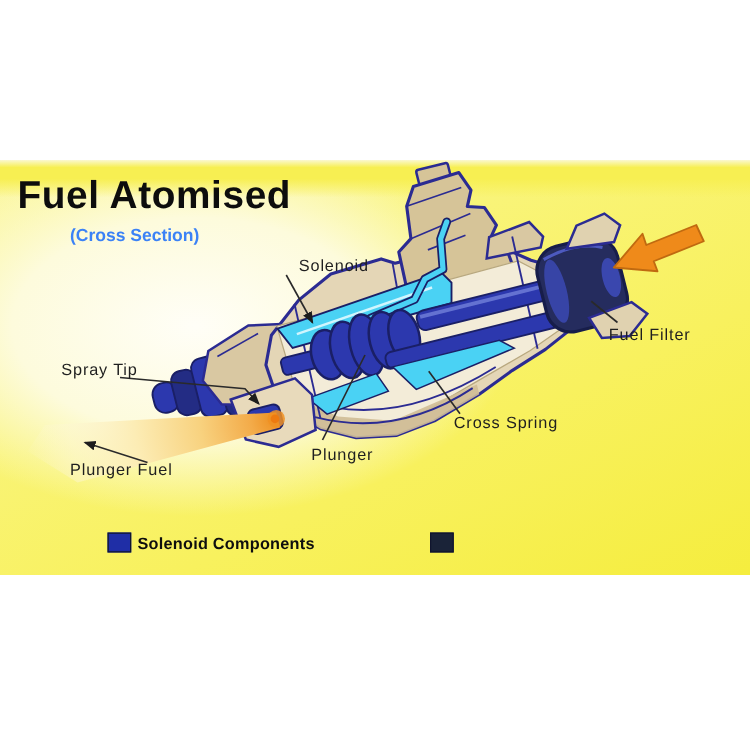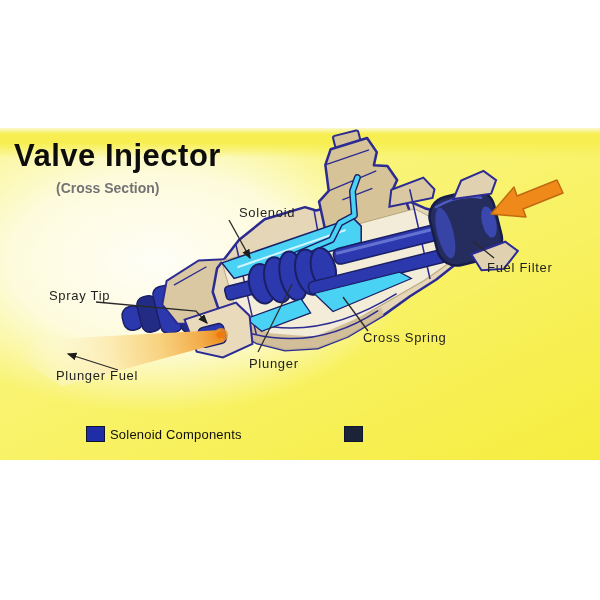--- a/index.html
+++ b/index.html
@@ -6,27 +6,27 @@
   #stage{position:relative;width:600px;height:600px;background:#ffffff;overflow:hidden;
          font-family:"Liberation Sans",sans-serif;}
   #band{position:absolute;left:0;top:128px;width:600px;height:332px;
     background:
       linear-gradient(180deg,#fbf8d0 0%,#f7ef52 1.8%,#f7ef52 4.5%,rgba(247,239,82,0) 9%),
       radial-gradient(ellipse 58% 62% at 26% 40%,#fffef7 0%,#fdfbdc 42%,rgba(253,251,210,0) 74%),
       linear-gradient(155deg,#fbf79e 0%,#f9f478 35%,#f8f15e 65%,#f5ed3e 100%);}
   svg#art{position:absolute;left:0;top:0;}
   .lbl{position:absolute;font-size:13px;letter-spacing:.7px;color:#1f1f1f;white-space:nowrap;}
   #title{position:absolute;left:14px;top:138px;font-size:31px;font-weight:bold;color:#0d0d0d;letter-spacing:.5px;}
-  #subtitle{position:absolute;left:56px;top:180px;font-size:14px;font-weight:bold;color:#737373;}
+  #subtitle{position:absolute;left:56px;top:180px;font-size:14px;font-weight:bold;color:#3b82f6;}
   #fuelword{position:absolute;left:476px;top:147px;font-size:35px;font-weight:bold;color:#e62014;
     letter-spacing:3px;-webkit-text-stroke:1.4px #40100a;
     text-shadow:1px 1px 0 #5a150a,-1px -1px 0 #5a150a,1px -1px 0 #5a150a,-1px 1px 0 #5a150a;}
   .legend-item{position:absolute;display:flex;align-items:center;}
   .swatch{width:17px;height:14px;border:1px solid #10152e;margin-right:5px;}
-  .legend-label{font-size:13px;font-weight:normal;color:#0e0e0e;letter-spacing:.2px;white-space:nowrap;}
+  .legend-label{font-size:13px;font-weight:bold;color:#0e0e0e;letter-spacing:.2px;white-space:nowrap;}
 </style>
 </head>
 <body>
 
 <div id="stage">
   <div id="band"></div>
 
   <svg id="art" width="600" height="600" viewBox="0 0 600 600">
     <defs>
       <radialGradient id="sprayGrad" gradientUnits="userSpaceOnUse" cx="221" cy="335" r="205">
@@ -127,21 +127,21 @@
       <path d="M96,302 L196,311 L207,323" marker-end="url(#ah)"></path>
       <path d="M118,370 L68,354" marker-end="url(#ah)"></path>
       <path d="M494,258 L473,241"></path>
       <path d="M368,331 L343,297"></path>
       <path d="M258,352 L292,284"></path>
     </g>
 
     <polygon points="491,214 514,187 517,196 557,180 563,193 523,209 526,217" fill="#ef8a1a" stroke="#c06a10" stroke-width="1.5" stroke-linejoin="round"></polygon>
   </svg>
 
-  <div id="title">Valve Injector</div>
+  <div id="title">Fuel Atomised</div>
   <div id="subtitle">(Cross Section)</div>
 
   <div class="lbl" style="left:203px;top:205px;margin-left:36px;">Solenoid</div>
   <div class="lbl" style="left:487px;top:260px;">Fuel Filter</div>
   <div class="lbl" style="left:49px;top:288px;">Spray Tip</div>
   <div class="lbl" style="left:363px;top:330px;">Cross Spring</div>
   <div class="lbl" style="left:249px;top:356px;">Plunger</div>
   <div class="lbl" style="left:56px;top:368px;">Plunger Fuel</div>
 
   <div class="legend-item" style="left:86px;top:426px;">

